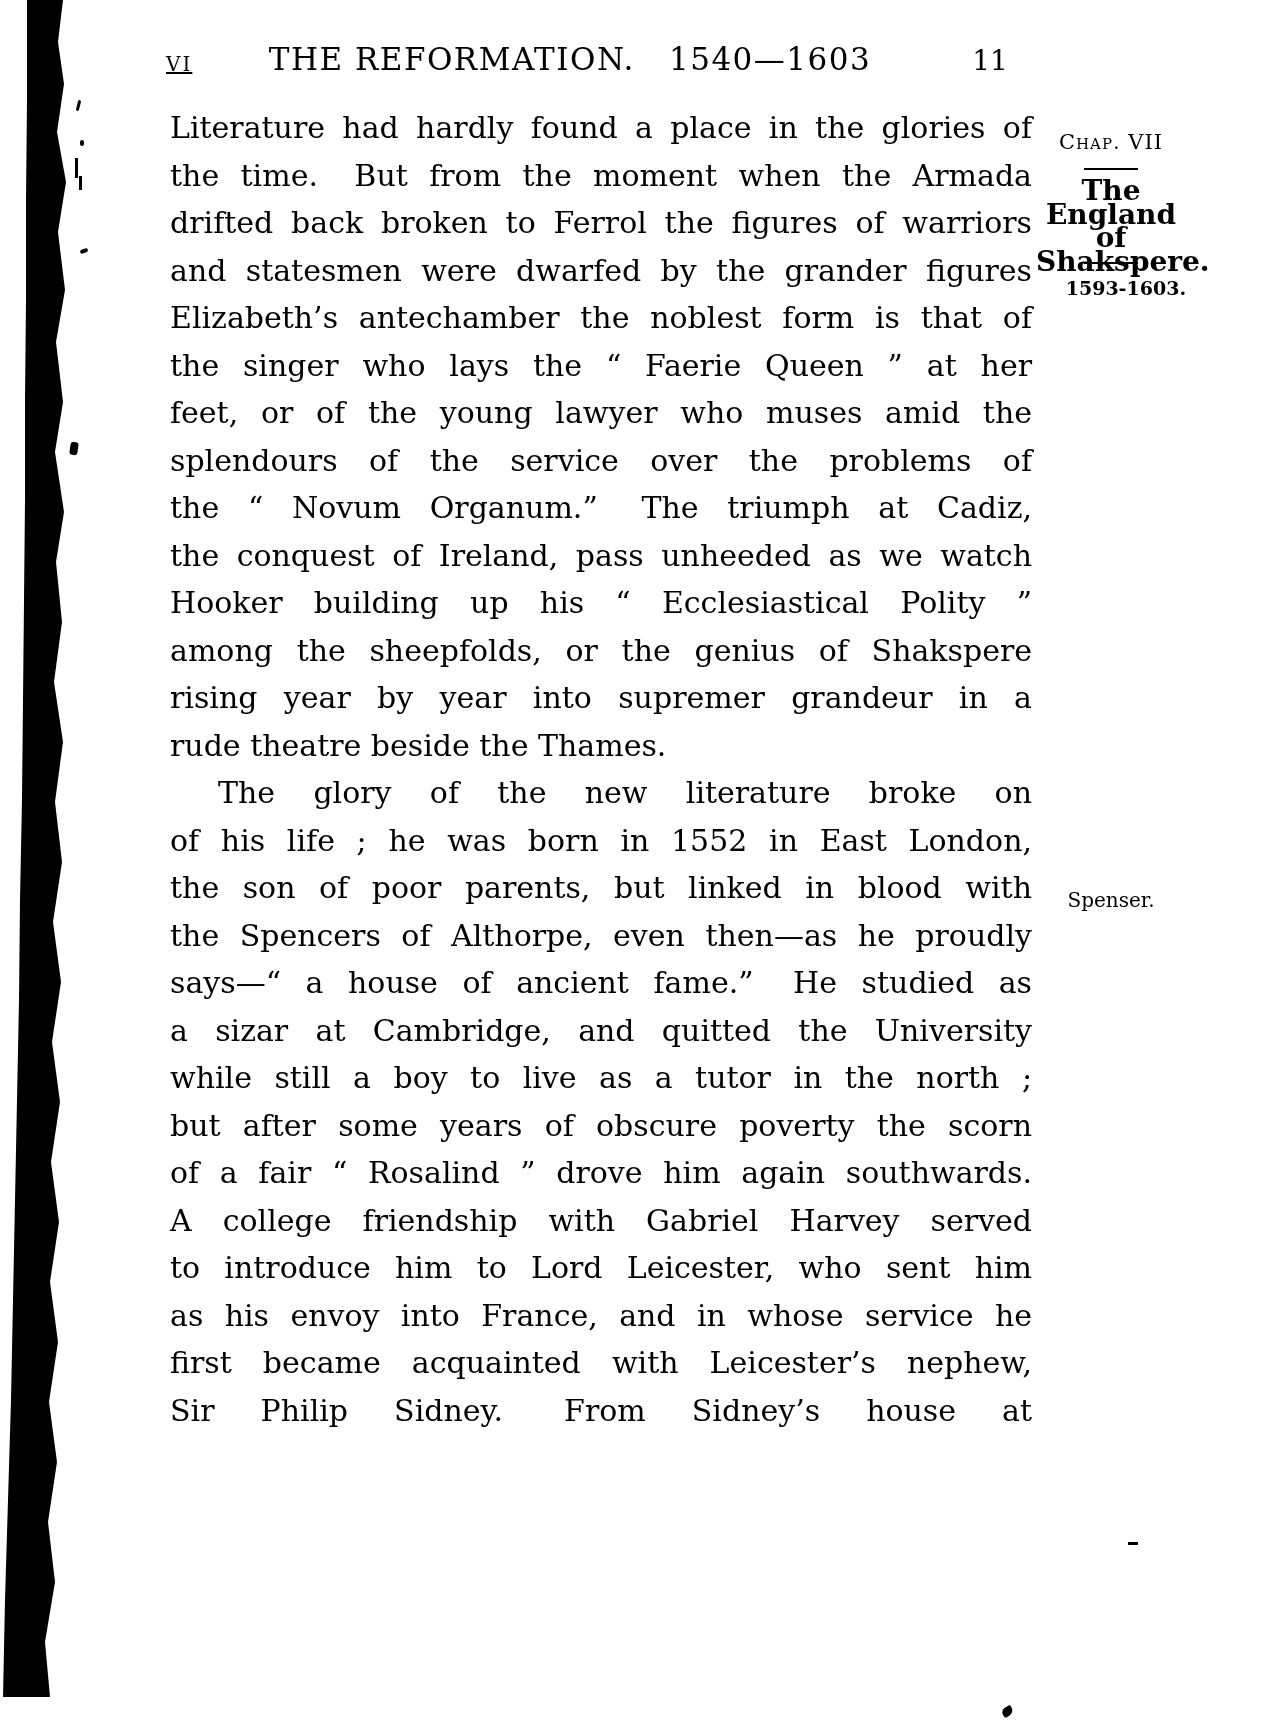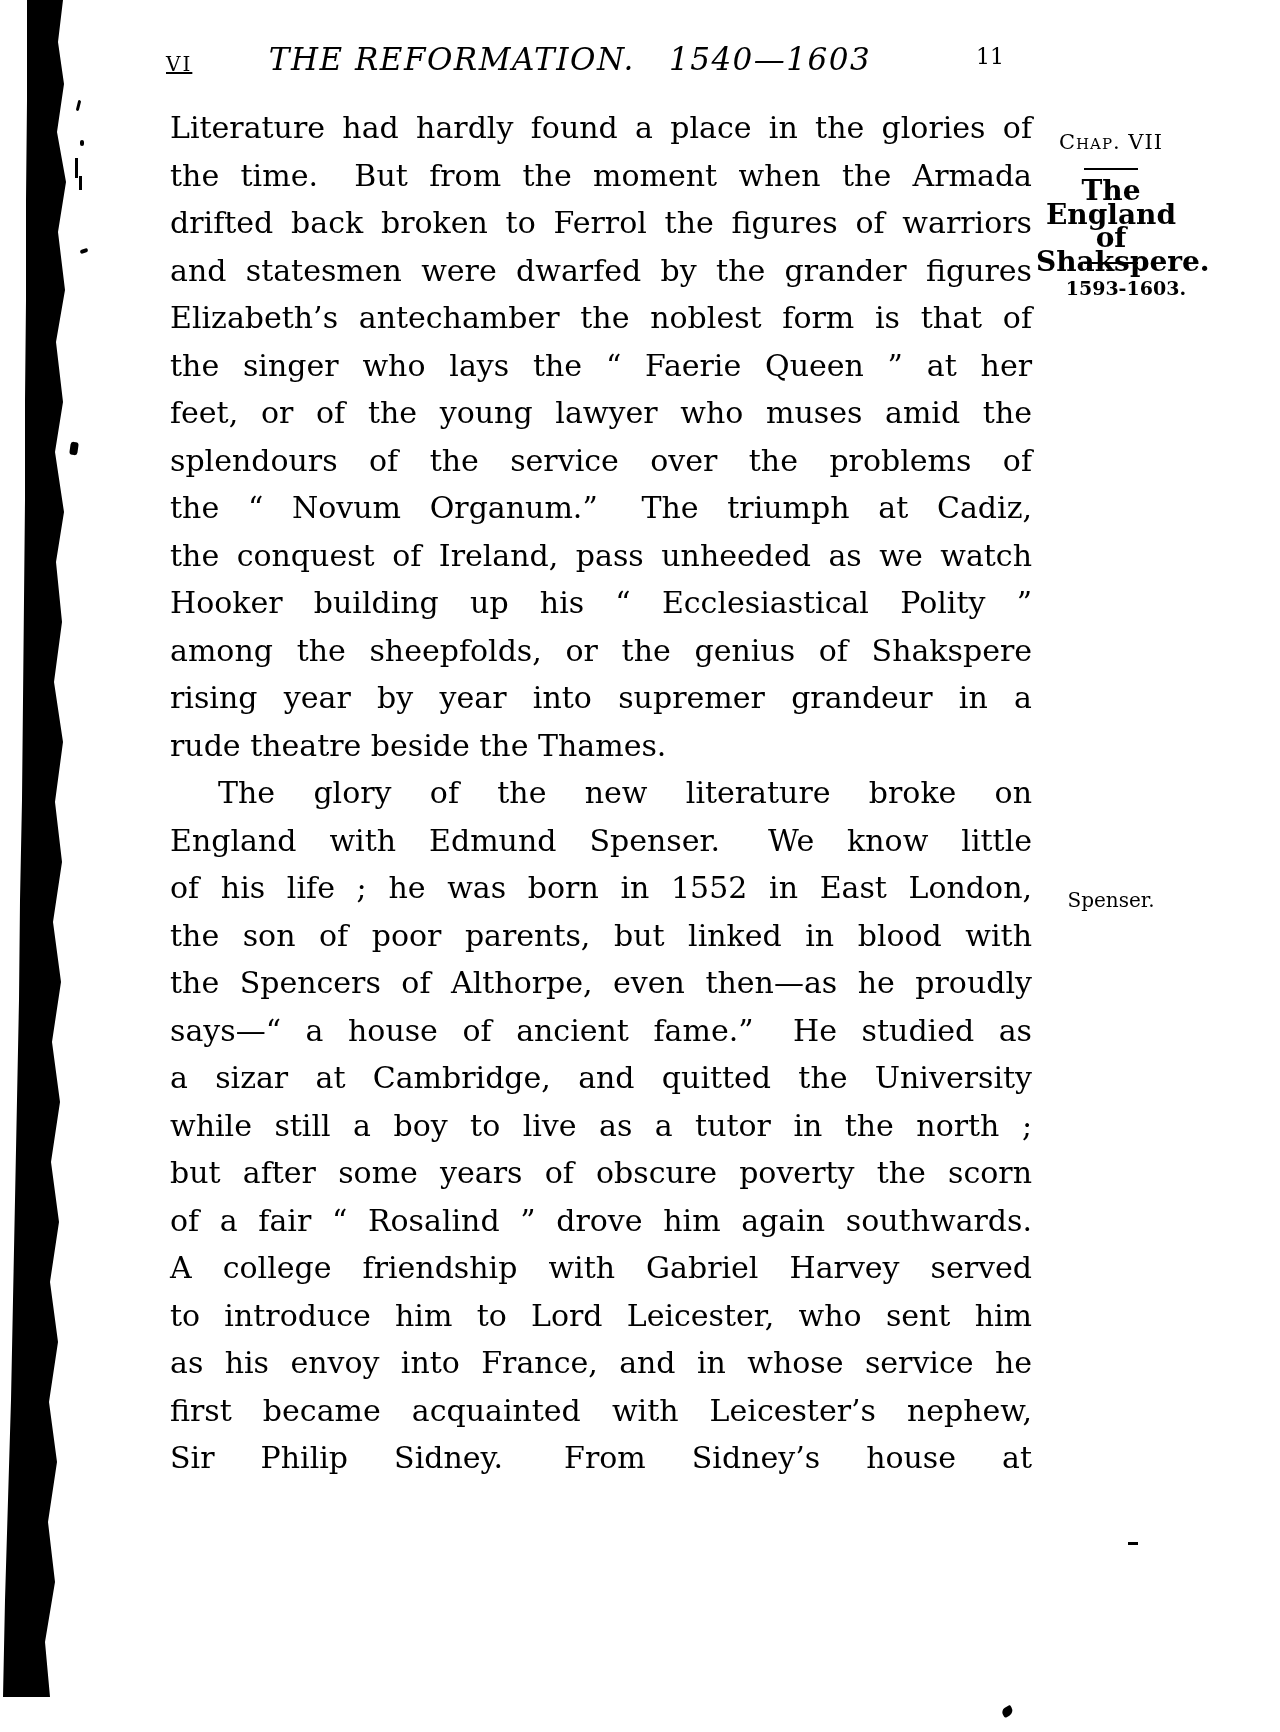--- a/index.html
+++ b/index.html
@@ -11,24 +11,24 @@
   .page{position:absolute;inset:0;}
 
   
   .gutter{position:absolute;left:0;top:0;width:70px;height:1732px;}
 
   .artifact{position:absolute;background:#000;}
 
   
   .hdr-folio{position:absolute;left:166px;top:52px;font-size:20px;letter-spacing:2px;
     font-variant:small-caps;text-decoration:underline;}
-  .hdr-title-wrap{position:absolute;left:250px;top:41px;width:640px;text-align:center;font-style:italic;}
+  .hdr-title-wrap{position:absolute;left:250px;top:41px;width:640px;text-align:center;}
   .hdr-title-wrap span{font-size:31px;letter-spacing:1.5px;}
   .hdr-title-wrap .gap{display:inline-block;width:34px;}
-  .hdr-page{position:absolute;left:960px;top:44px;width:60px;text-align:center;font-size:22px;}
+  .hdr-page{position:absolute;left:960px;top:44px;width:60px;text-align:center;font-size:28px;}
 
   
   .body-col{position:absolute;left:170px;top:104px;width:862px;font-size:30px;
     line-height:47.5px;}
   .bline{text-align:justify;text-align-last:justify;white-space:normal;}
   .bline.endline{text-align-last:left;}
   .bline.indent{text-indent:48px;}
 
   
   .margin-col{position:absolute;left:1036px;top:0;width:150px;text-align:center;}
@@ -81,21 +81,20 @@
       <div class="bline">the singer who lays the “ Faerie Queen ” at her</div>
       <div class="bline">feet, or of the young lawyer who muses amid the</div>
       <div class="bline">splendours of the service over the problems of</div>
       <div class="bline">the “ Novum Organum.”  The triumph at Cadiz,</div>
       <div class="bline">the conquest of Ireland, pass unheeded as we watch</div>
       <div class="bline">Hooker building up his “ Ecclesiastical Polity ”</div>
       <div class="bline">among the sheepfolds, or the genius of Shakspere</div>
       <div class="bline">rising year by year into supremer grandeur in a</div>
       <div class="bline endline">rude theatre beside the Thames.</div>
       <div class="bline indent">The glory of the new literature broke on</div>
-      <div class="bline">England with Edmund Spenser.  We know little</div>
       <div class="bline">of his life ; he was born in 1552 in East London,</div>
       <div class="bline">the son of poor parents, but linked in blood with</div>
       <div class="bline">the Spencers of Althorpe, even then—as he proudly</div>
       <div class="bline">says—“ a house of ancient fame.”  He studied as</div>
       <div class="bline">a sizar at Cambridge, and quitted the University</div>
       <div class="bline">while still a boy to live as a tutor in the north ;</div>
       <div class="bline">but after some years of obscure poverty the scorn</div>
       <div class="bline">of a fair “ Rosalind ” drove him again southwards.</div>
       <div class="bline">A college friendship with Gabriel Harvey served</div>
       <div class="bline">to introduce him to Lord Leicester, who sent him</div>

